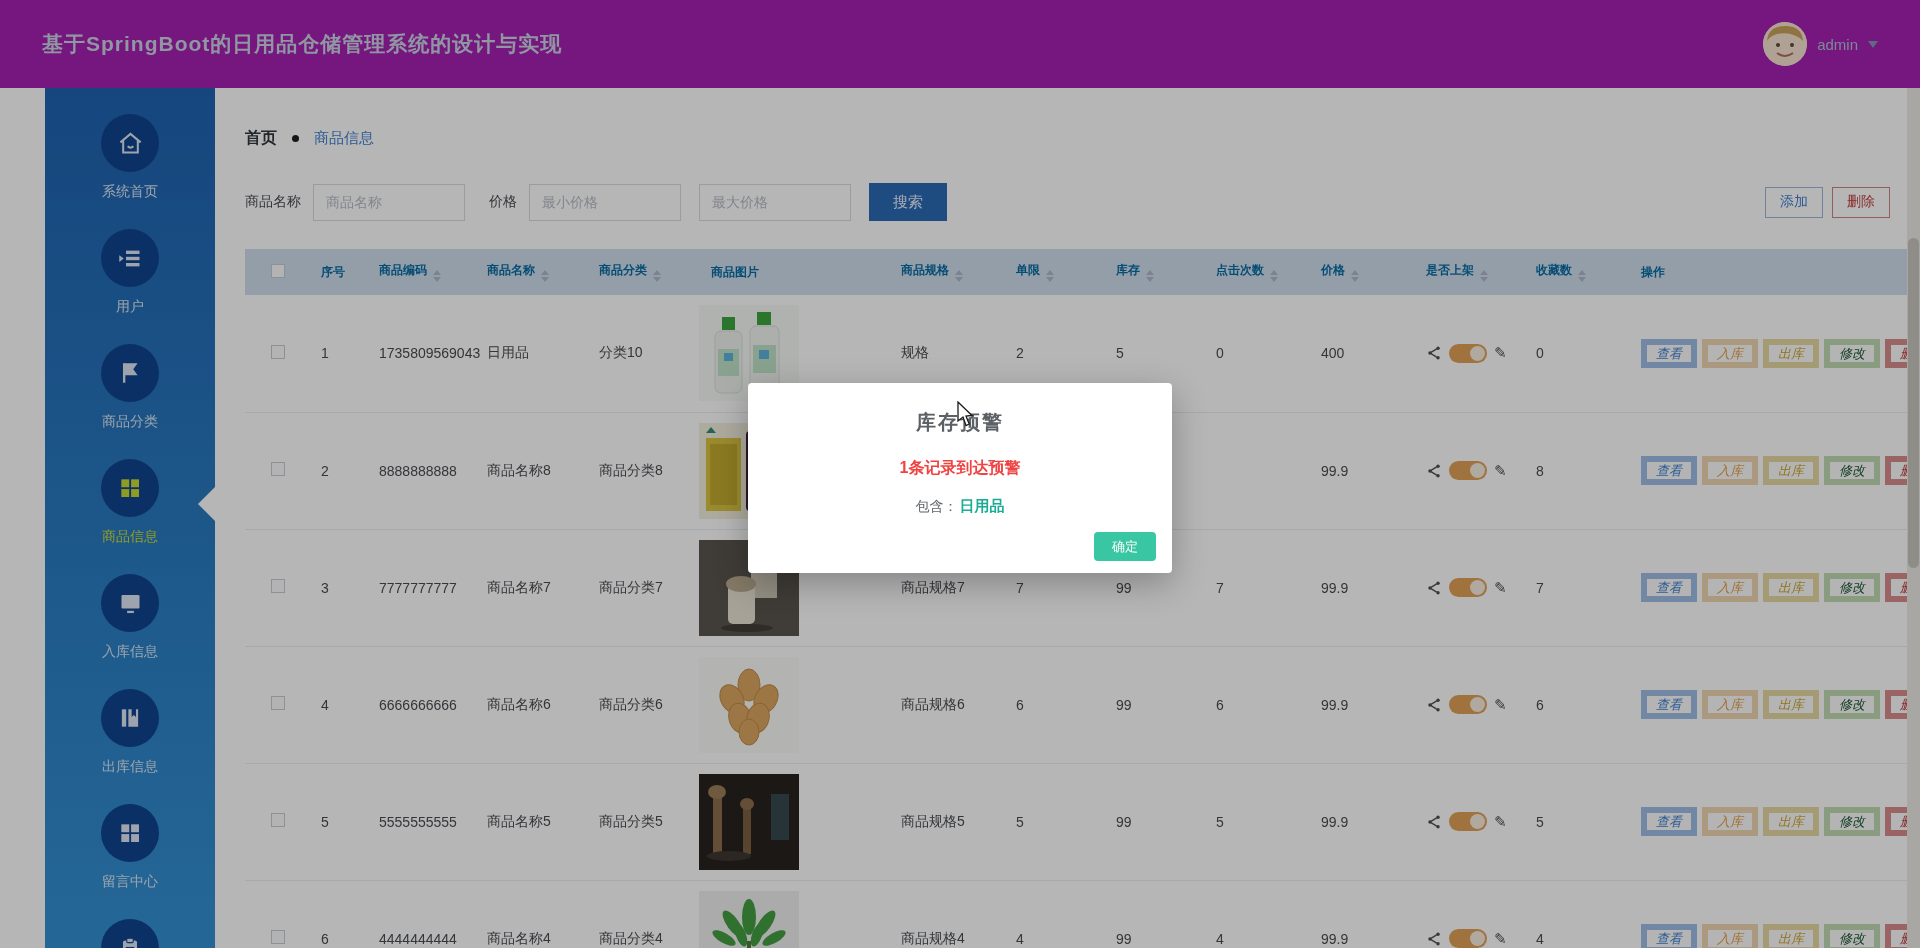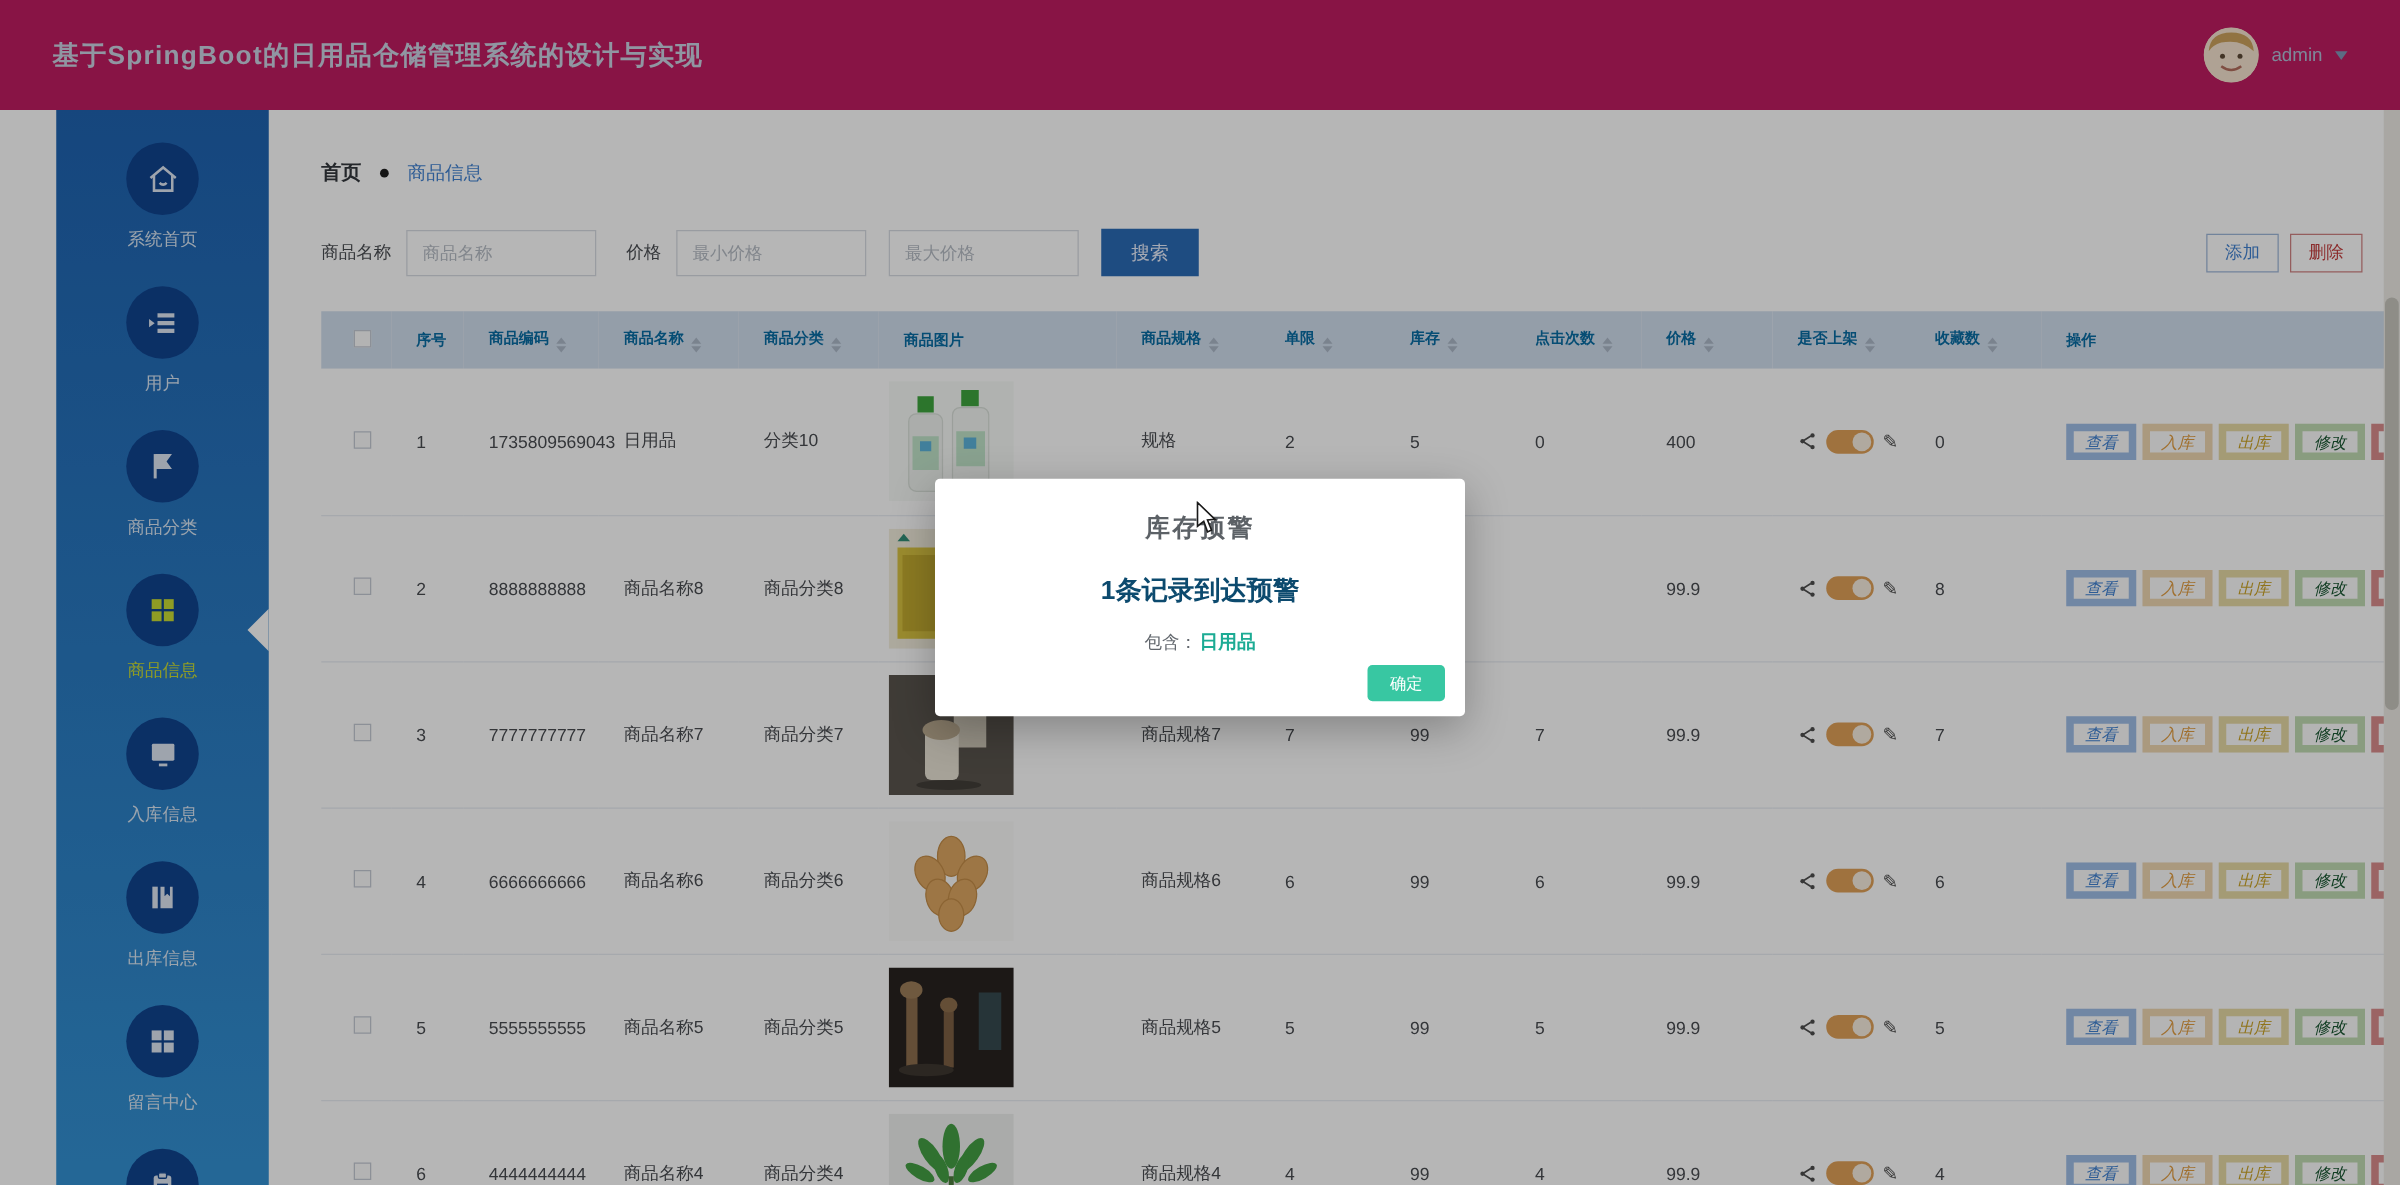--- a/index.html
+++ b/index.html
@@ -1,42 +1,42 @@
 <!DOCTYPE html>
 <html><head>
 <meta charset="utf-8">
 <style>
   * { margin:0; padding:0; box-sizing:border-box; }
   html,body { width:1920px; height:948px; overflow:hidden; background:#fff;
     font-family:"Liberation Sans","DejaVu Sans",sans-serif; }
   .app { width:1920px; height:948px; position:relative; }
 
   
-  .topbar { height:88px; background:#be185d; display:flex; align-items:center;
+  .topbar { height:88px; background:#a21caf; display:flex; align-items:center;
     justify-content:space-between; padding:0 42px; }
   .app-title { color:#c9d2e2; font-size:21px; font-weight:bold; letter-spacing:1px; }
   .userbox { display:flex; align-items:center; gap:10px; cursor:pointer; }
   .avatar { width:44px; height:44px; border-radius:50%; overflow:hidden; background:#f5e3cf; }
   .user-name { color:#aebdd6; font-size:15px; }
   .caret { width:0; height:0; border:5px solid transparent; border-top:7px solid #7f95b8; margin-top:6px; }
 
   
   .main { display:flex; height:860px; }
   .sidebar { width:170px; flex:0 0 170px; background:linear-gradient(180deg,#1a5fae 0%,#2f8fd2 100%);
     position:relative; padding-top:26px; overflow:hidden;margin-left:45px; }
   .side-item { height:115px; display:flex; flex-direction:column; align-items:center; cursor:pointer; }
   .icon-circle { width:58px; height:58px; border-radius:50%; background:#0b3f8c; color:#dde6f2;
     display:flex; align-items:center; justify-content:center; flex:0 0 auto; }
   .side-label { margin-top:11px; font-size:14px; color:#d9e5f2; white-space:nowrap; }
   .side-item.active .icon-circle { color:#c8da2f; }
   .side-item.active .side-label { color:#c8da2f; }
   .active-arrow { position:absolute; right:0; top:399px; width:0; height:0;
     border:17px solid transparent; border-right:17px solid #ffffff; }
 
-  .content { flex:1; background:#fff; position:relative; padding:0 30px; overflow:hidden;margin-left:12px; }
+  .content { flex:1; background:#fff; position:relative; padding:0 30px; overflow:hidden; }
 
   
   .breadcrumb { display:flex; align-items:center; gap:15px; margin-top:40px; }
   .crumb-home { font-size:16px; font-weight:bold; color:#2f3338; }
   .crumb-dot { width:7px; height:7px; border-radius:50%; background:#1b1b1b; }
   .crumb-current { font-size:15px; color:#3d7fd0; cursor:pointer; }
 
   
   .filter-bar { display:flex; align-items:center; margin-top:34px; }
   .f-label { font-size:14px; color:#46494e; margin-right:12px; white-space:nowrap; }
@@ -86,21 +86,21 @@
   
   .scrollbar { position:absolute; right:0; top:88px; bottom:0; width:13px; background:#eceae4; z-index:5; }
   .scroll-thumb { position:absolute; top:150px; height:330px; left:1px; right:1px; background:#c6c4bc; border-radius:6px; }
 
   
   .overlay { position:fixed; inset:0; background:rgba(12,12,12,0.30); z-index:50; }
   .modal { position:fixed; left:50%; transform:translateX(-50%); top:383px; width:424px; height:190px;
     background:#fff; border-radius:4px; z-index:60; box-shadow:0 10px 34px rgba(0,0,0,0.28);
     text-align:center; padding-top:26px; }
   .modal-title { font-size:20px; font-weight:bold; color:#5c6166; letter-spacing:2px; }
-  .modal-msg { margin-top:22px; font-size:21px; color:#0c4a6e; font-weight:bold; }
+  .modal-msg { margin-top:22px; font-size:16px; color:#ef4444; font-weight:bold; }
   .modal-contains { margin-top:18px; font-size:14px; color:#61666c; }
   .modal-contains b { color:#1cab94; font-size:15px; margin-left:2px; }
   .btn-confirm { position:absolute; right:16px; bottom:12px; width:62px; height:29px; background:#38c7a2;
     color:#fff; border:none; border-radius:4px; font-size:13px; cursor:pointer; font-family:inherit; }
 
   .cursor { position:fixed; left:956px; top:401px; z-index:70; pointer-events:none; }
 </style>
 </head>
 <body>
 

